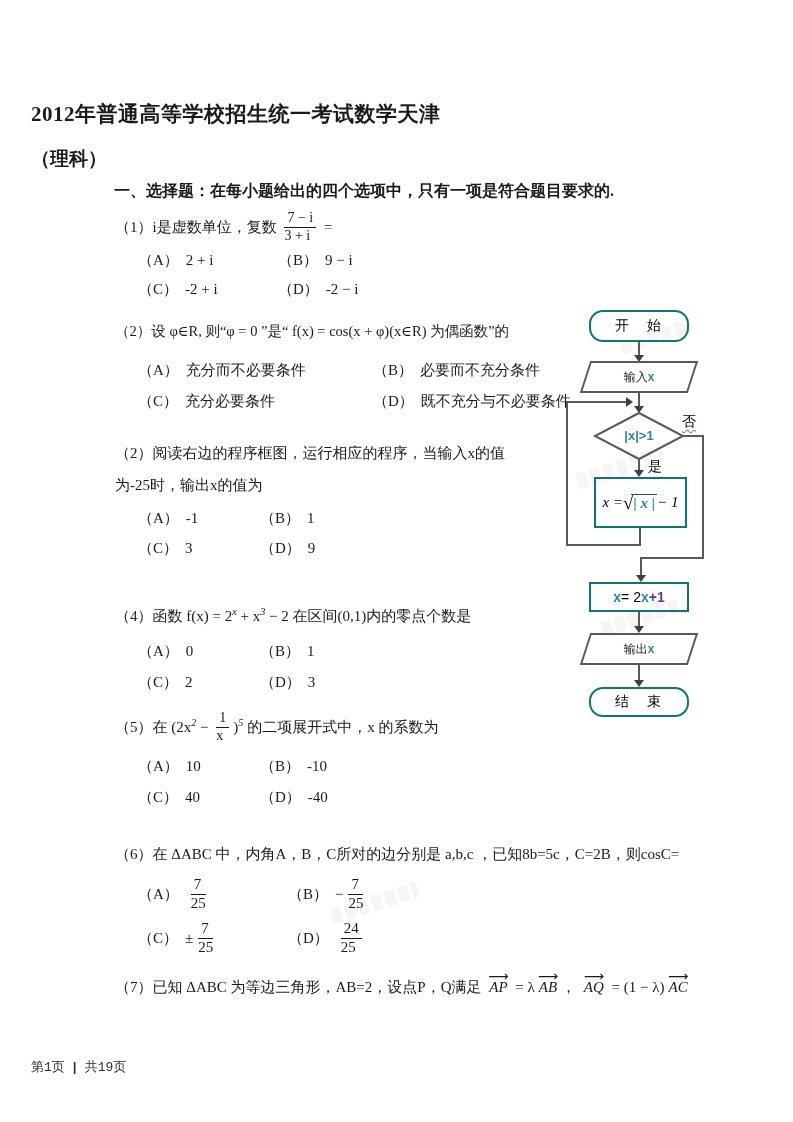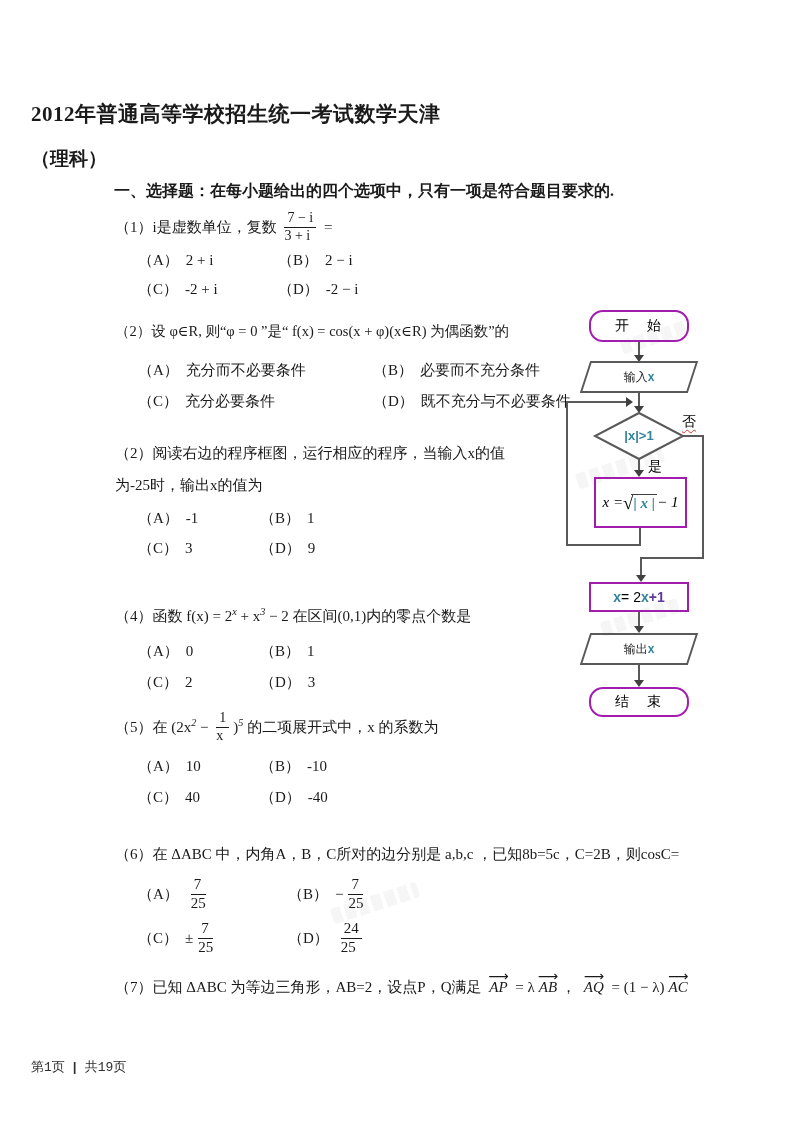--- a/index.html
+++ b/index.html
@@ -34,21 +34,21 @@
   .vec { position: relative; display: inline-block; font-style: italic; margin: 0 3px; padding: 0 1px; }
   .vec-arrow { position: absolute; top: -0.78em; left: 50%; transform: translateX(-50%);
                font-style: normal; font-size: 0.95em; font-family: "DejaVu Sans", sans-serif; }
   
   .footer { font-size: 13px; color: #2f2f2f; font-family: Liberation Mono, monospace; }
   .footer b { margin: 0 6px; }
   
   .flow { position: absolute; left: 555px; top: 295px; width: 238px; height: 440px;
           font-family: "Liberation Sans", "DejaVu Sans", sans-serif; }
   .flow svg { position: absolute; left: 0; top: 0; }
-  .node { position: absolute; border: 2px solid #a21caf; background: #fff;
+  .node { position: absolute; border: 2px solid #0f766e; background: #fff;
           display: flex; align-items: center; justify-content: center;
           font-size: 14px; color: #000; }
   .terminal { border-radius: 14px; letter-spacing: 2px; }
   .para { position: absolute; }
   .para .shape { position: absolute; left: 0; top: 0; right: 0; bottom: 0;
                  border: 2px solid #595959; background: #fff; transform: skewX(-18deg); }
   .para .lbl { position: relative; width: 100%; height: 100%; display: flex;
                align-items: center; justify-content: center; font-size: 12px; }
   .teal { color: #31849b; font-weight: bold; }
   .purple { color: #5b3a9b; font-weight: bold; }
@@ -76,21 +76,21 @@
     <span class="ifrac"><span class="n">7 − i</span><span class="d">3 + i</span></span>
     <span>=</span>
   </div>
   <div class="opts" style="margin-top:7px">
     <div class="opt">
         <span class="olabel">（A）</span>
         <span>2 + i</span>
       </div>
     <div class="opt">
         <span class="olabel">（B）</span>
-        <span>2 − i</span>
+        <span>9 − i</span>
       </div>
   </div>
   <div class="opts">
     <div class="opt">
         <span class="olabel">（C）</span>
         <span>-2 + i</span>
       </div>
     <div class="opt">
         <span class="olabel">（D）</span>
         <span>-2 − i</span>

